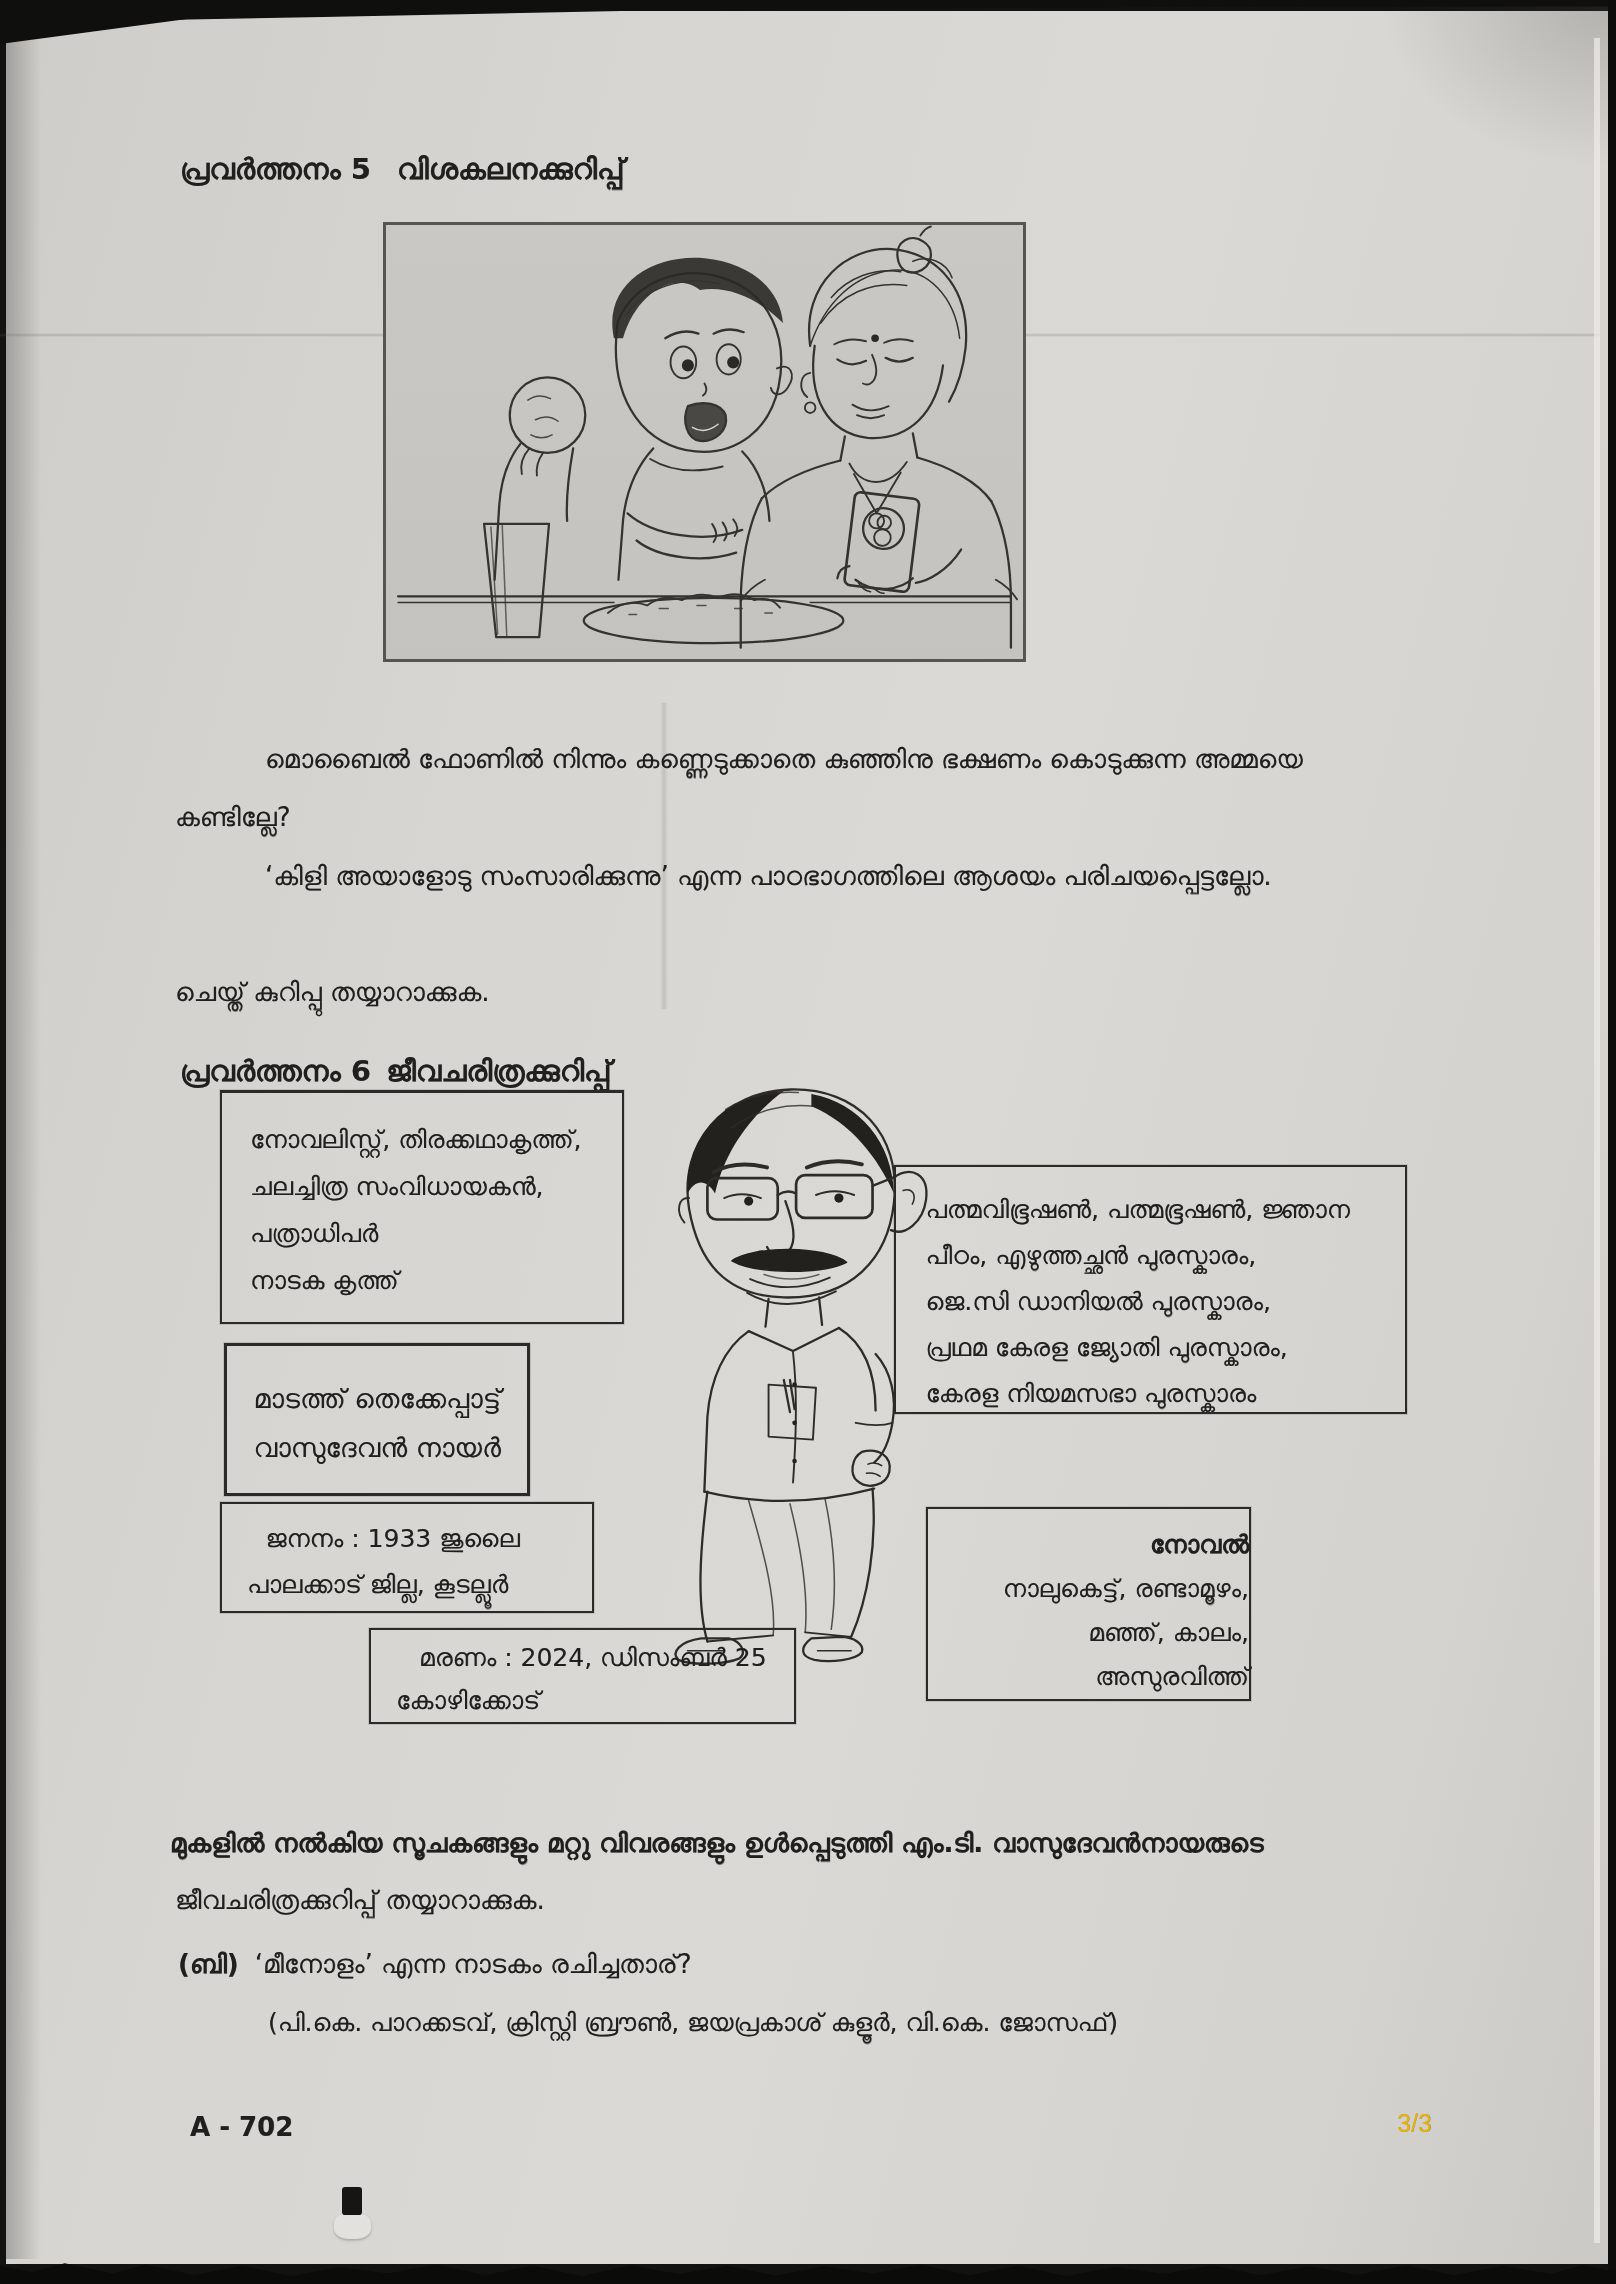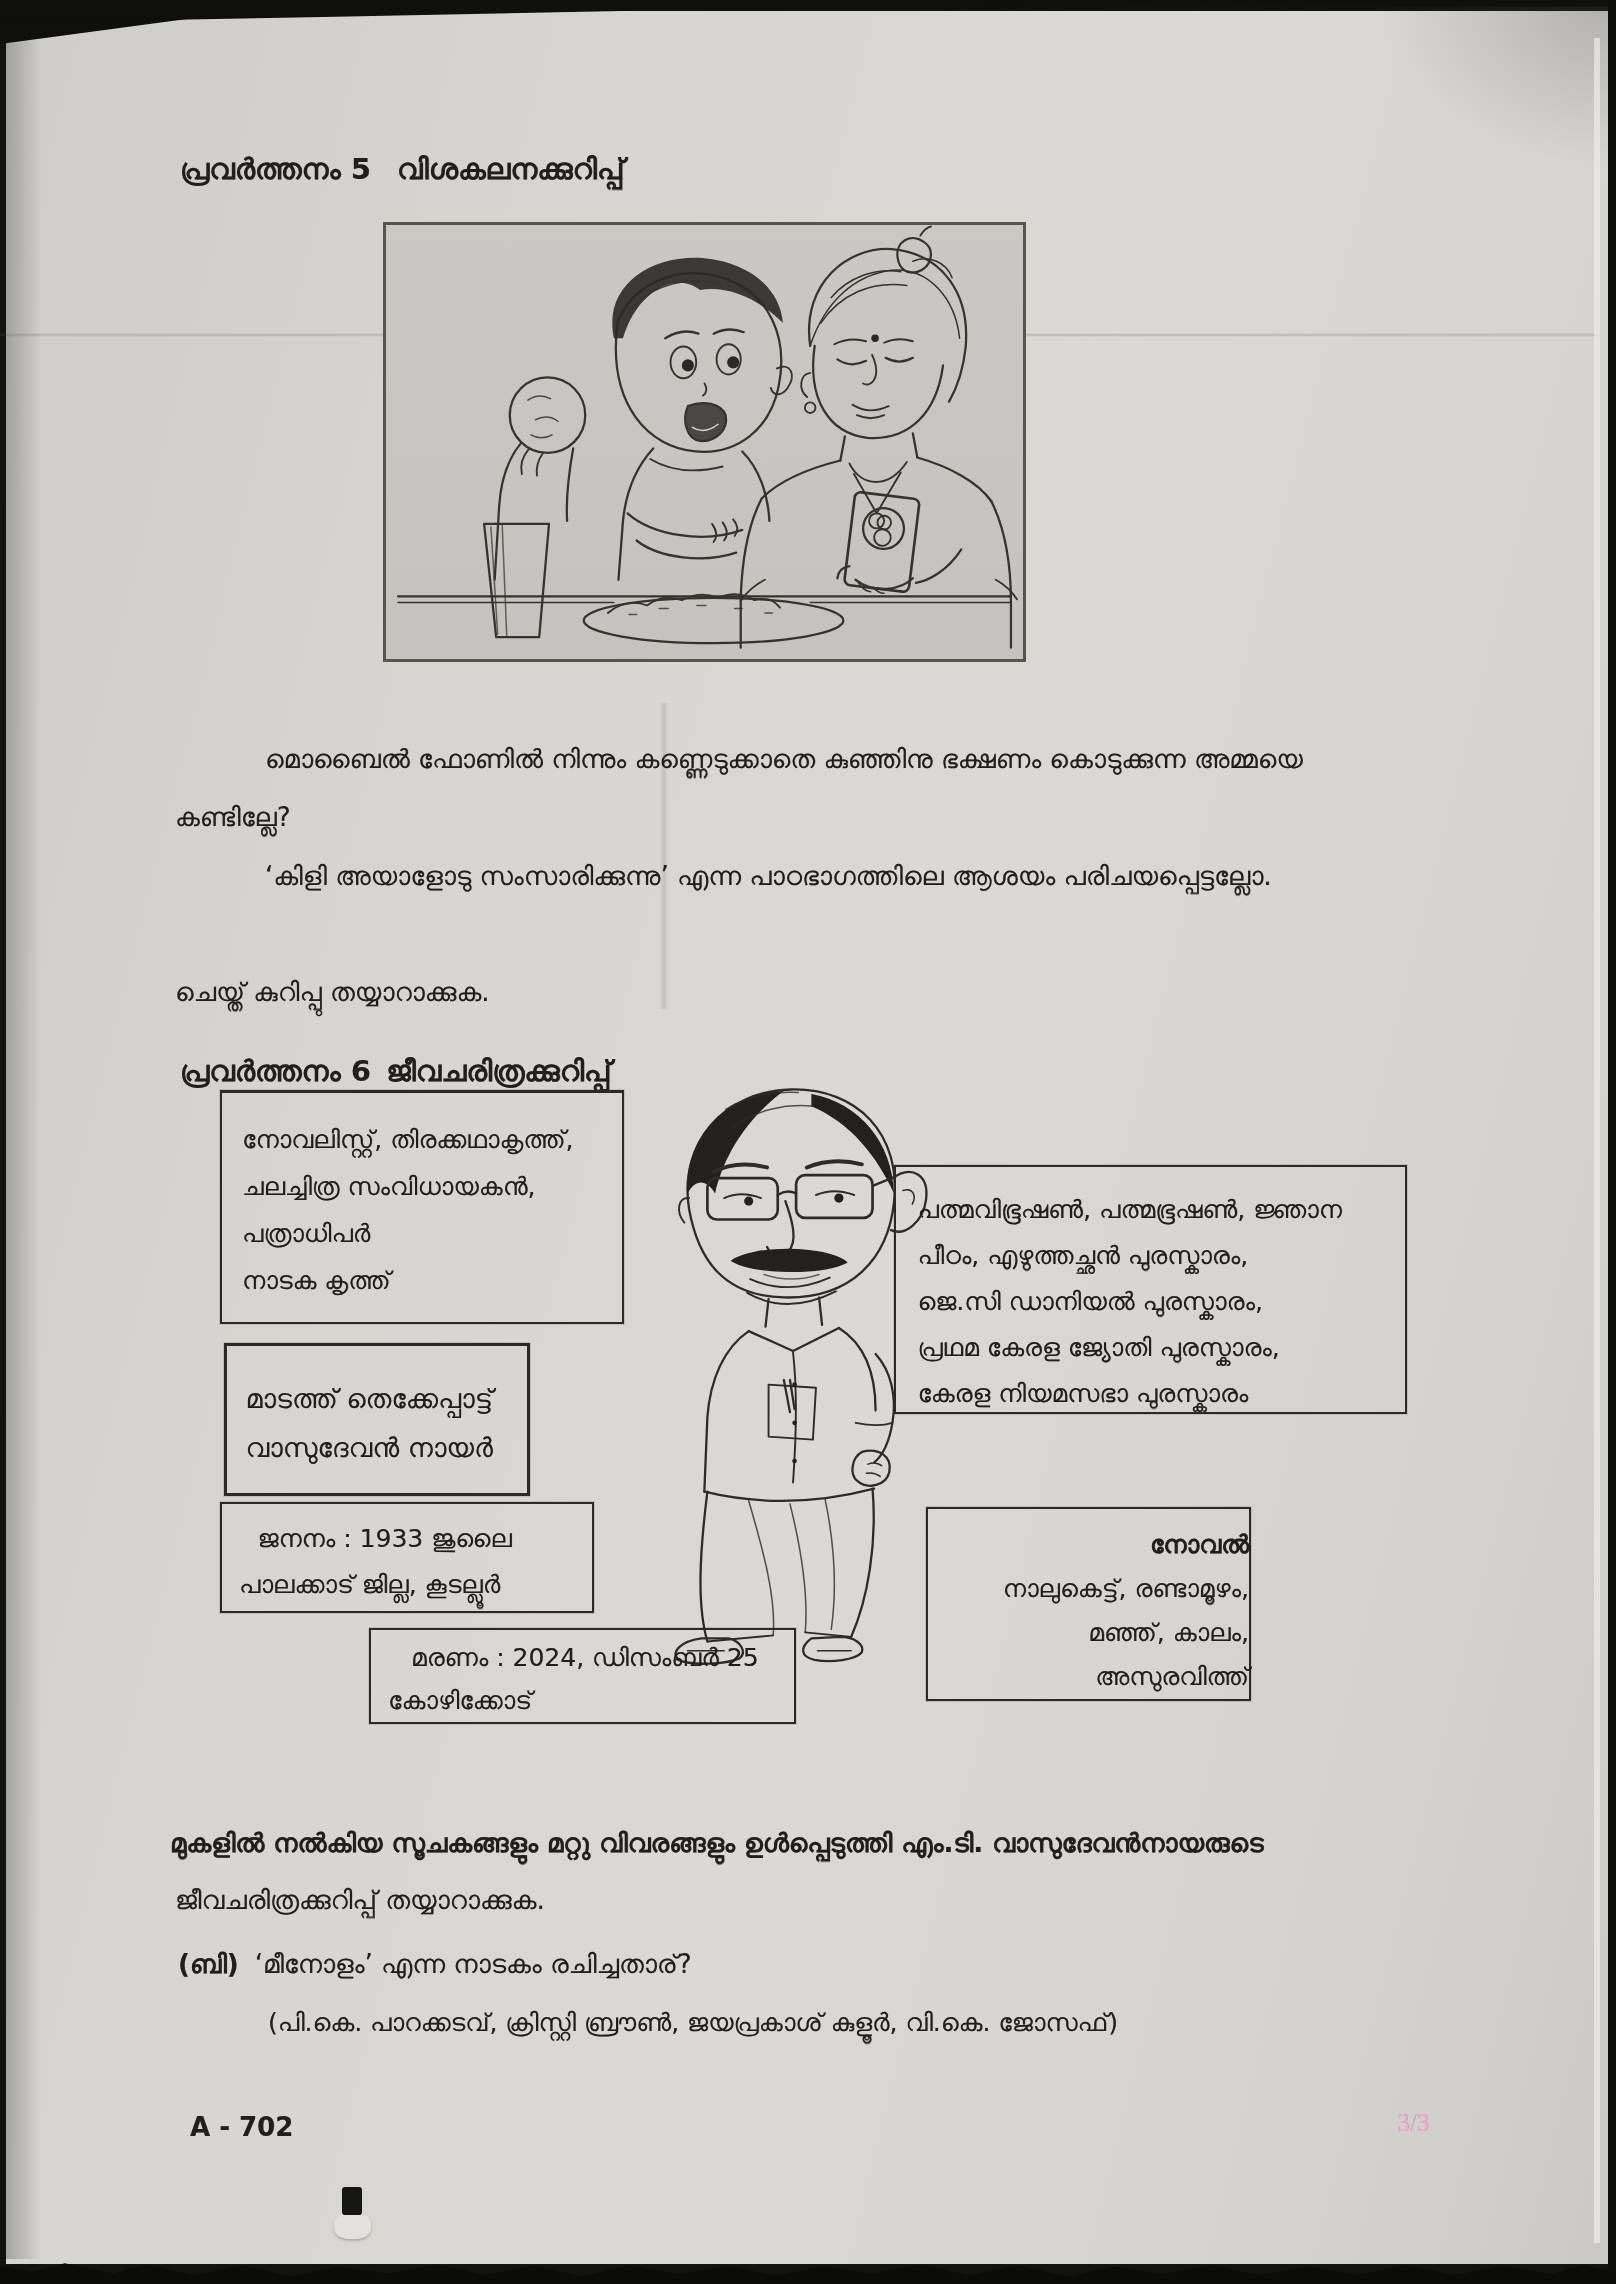--- a/index.html
+++ b/index.html
@@ -29,30 +29,30 @@
   .txt{position:absolute;white-space:nowrap;color:#201f1d;font-size:26px;
        text-shadow:0.3px 0.3px 0.5px rgba(32,31,29,.45);}
   .h1{font-size:29px;font-weight:bold;}
   .h1 .gap{display:inline-block;width:26px;}
   .h2gap{display:inline-block;width:15.3px;}
   .bold{font-weight:bold;}
   .small{font-size:25px;}
   
   .box{position:absolute;border:2.3px solid #2b2a28;box-shadow:0 0 0 0.8px rgba(43,42,40,.18);
        color:#201f1d;font-size:25px;text-shadow:0.3px 0.3px 0.5px rgba(32,31,29,.45);}
-  .box .bline{white-space:nowrap;line-height:46px;}
+  .box .bline{white-space:nowrap;line-height:46px;margin-left:8px;}
   
   .illus{position:absolute;left:383px;top:222px;width:643px;height:440px;
          background:linear-gradient(#cac8c4,#c5c3bf);border:3.1px solid #57554f;box-sizing:border-box;}
   .illus svg{width:100%;height:100%;}
   .caric{position:absolute;left:634px;top:1063px;width:315px;height:605px;}
   .caric svg{width:100%;height:100%;}
   
   .footer-code{font-size:26px;font-weight:bold;text-align:right;}
-  .footer-page{font-family:Liberation Serif, serif;font-size:25px;color:#f9a8d4;}
+  .footer-page{font-family:Liberation Sans, sans-serif;font-size:25px;color:#eab308;}
   .bind-hole{position:absolute;left:342px;top:2187px;width:20px;height:27.6px;background:#151514;border-radius:3.1px;}
   .bind-smudge{position:absolute;left:334px;top:2213px;width:37px;height:26px;background:#e2e1de;
                border-radius:40%;box-shadow:0 1.5px 2.3px rgba(120,118,114,.5);}
 </style>
 </head>
 <body>
 
 <div id="scan">
   <div class="paper"></div>
 

